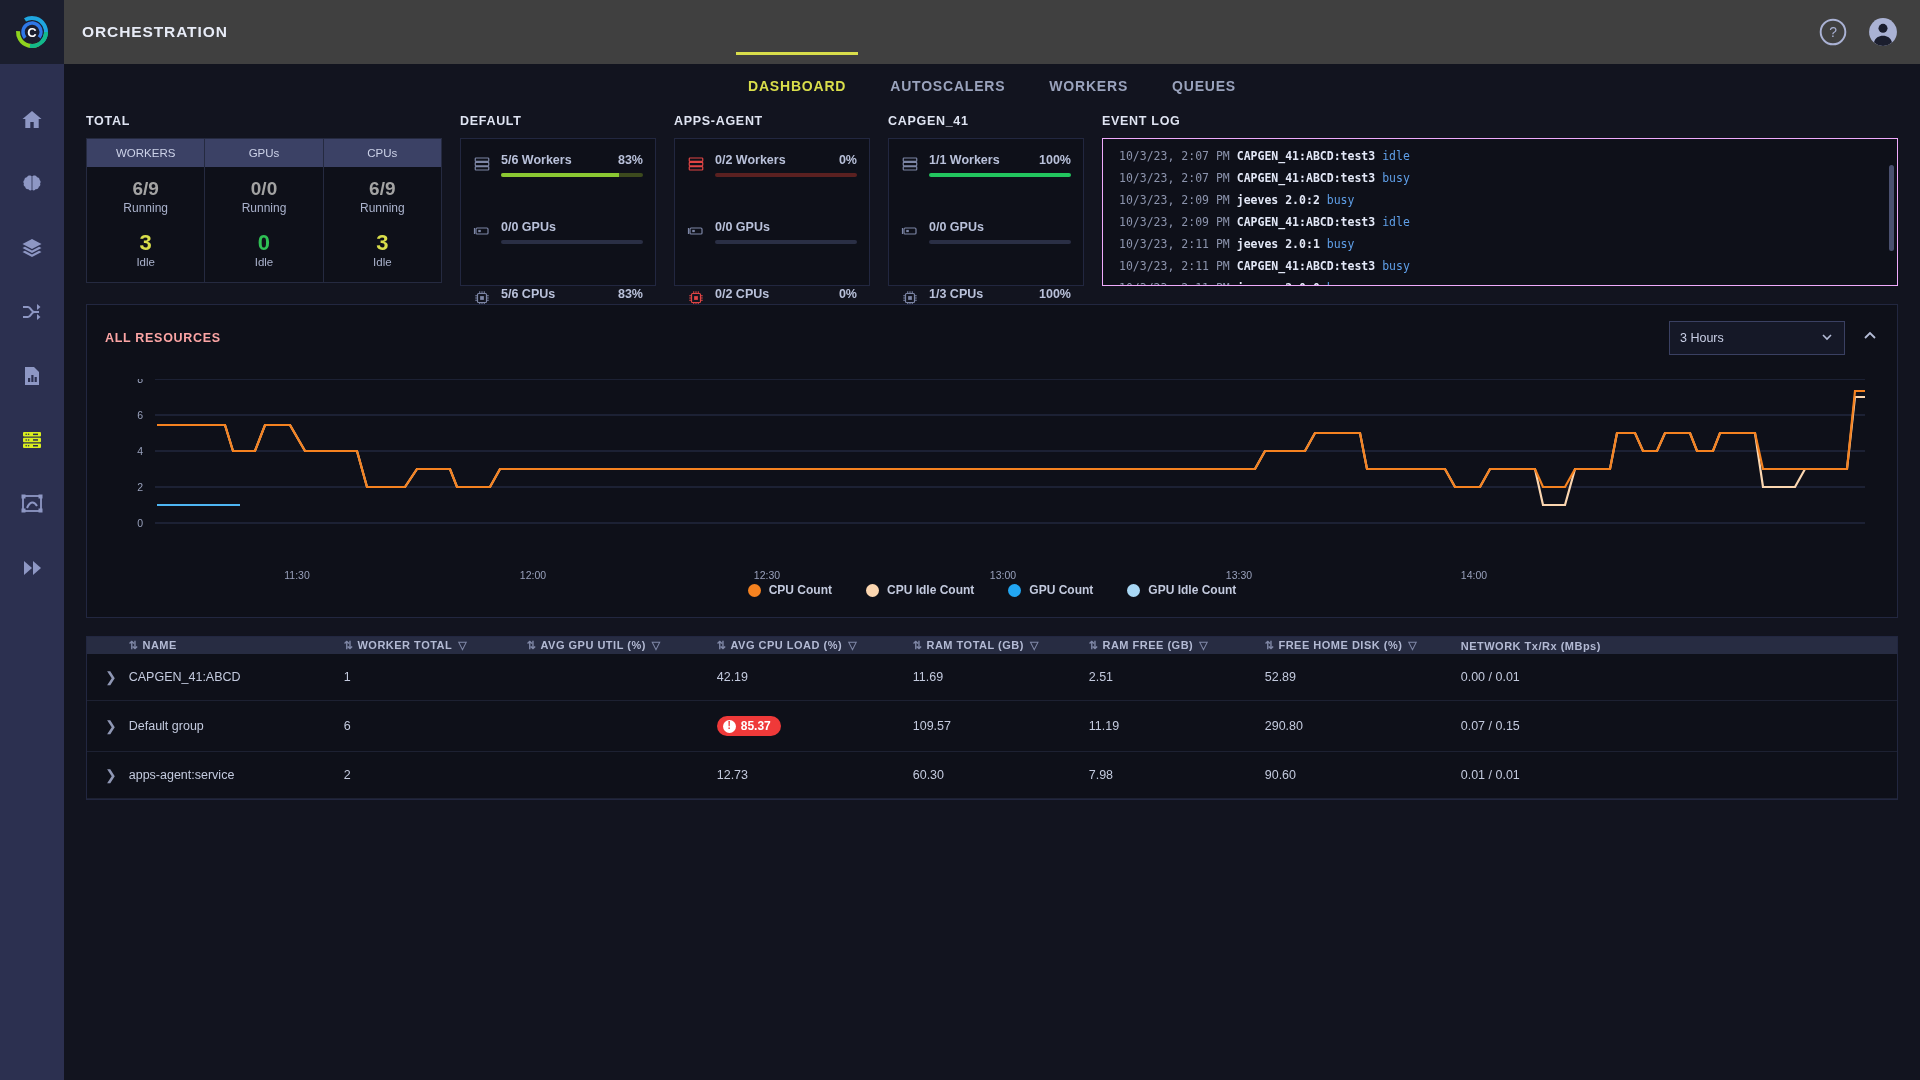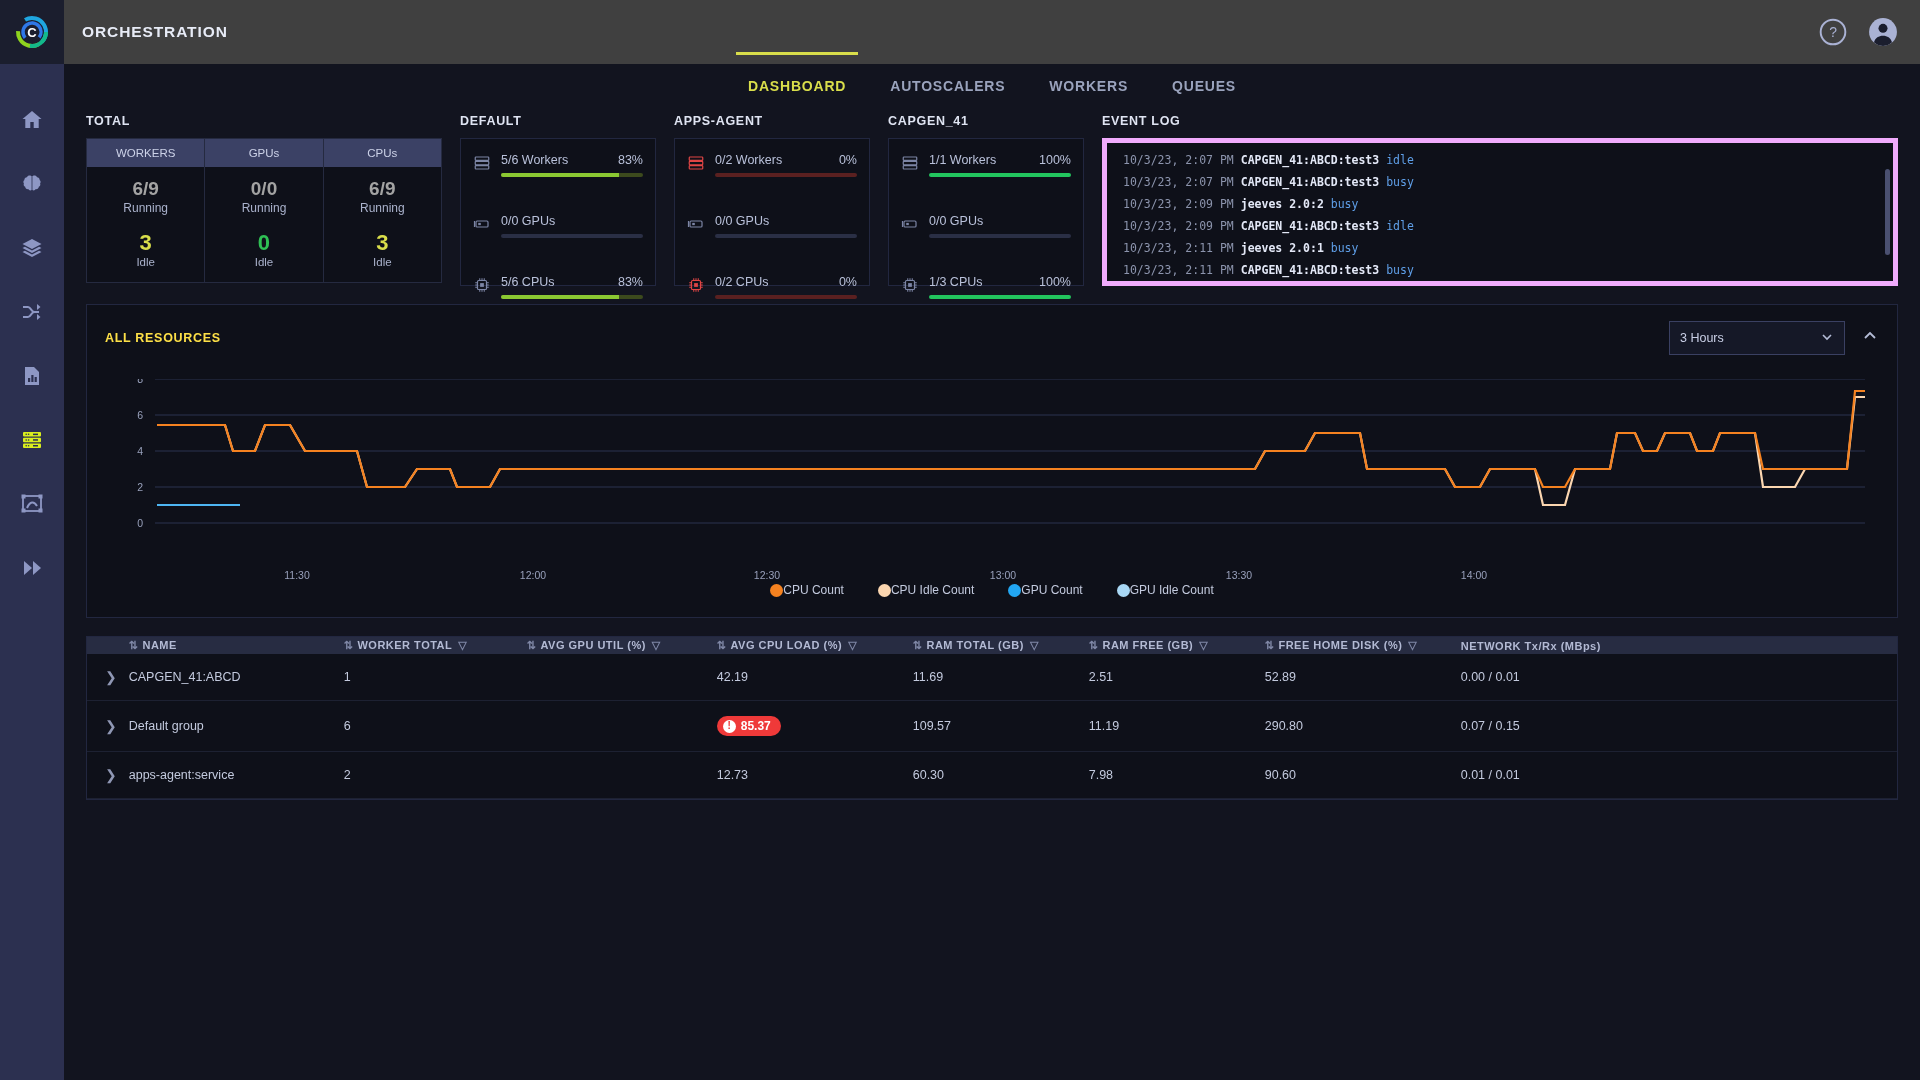--- a/index.html
+++ b/index.html
@@ -83,33 +83,33 @@
   }
   .total-body { background: #0e1019; padding: 12px 0 14px 0; text-align: center; }
   .tb-big { font-size: 19px; font-weight: bold; color: #a3a3a3; line-height: 1.05; }
   .tb-sub { font-size: 12px; color: #aab2cc; margin-top: 2px; }
   .tb-idle-num { font-size: 22px; font-weight: bold; margin-top: 16px; line-height: 1.05; }
   .tb-idle-lbl { font-size: 11.5px; color: #aab2cc; margin-top: 2px; }
 
   
   .grp-block { width: 196px; flex: 0 0 196px; }
   .grp-card { background: #0e1019; border: 1px solid #222740; padding: 14px 12px 14px 12px; height: 148px; }
-  .grp-row { display: flex; align-items: flex-start; gap: 10px; margin-bottom: 19px; }
+  .grp-row { display: flex; align-items: center; gap: 10px; margin-bottom: 25px; font-weight: bold; }
   .grp-ico { width: 18px; flex: 0 0 18px; padding-top: 1px; }
   .grp-main { flex: 1; min-width: 0; }
   .grp-line { display: flex; justify-content: space-between; font-size: 12.5px; color: #b9c1da; }
   .grp-pct { color: #b9c1da; }
   .bar { height: 4px; margin-top: 6px; background: #2a2f45; border-radius: 2px; overflow: hidden; }
   .bar > i { display: block; height: 100%; }
   .spacer-row { height: 18px; }
 
   
   .evt-block { flex: 1; min-width: 0; }
   .evt-card {
-    background: #0e1019; border: 5px solid #f0abfc;
+    background: #0e1019; border: 1px solid #f0abfc;
     height: 148px; overflow: hidden; position: relative;
     padding: 6px 10px 0 16px;
   }
   .evt-line {
     font-family: "DejaVu Sans Mono", monospace;
     font-size: 11.5px; line-height: 22px; white-space: nowrap;
     color: #8c94ad;
   }
   .evt-line b { color: #e3e8f7; font-weight: bold; }
   .evt-line .st { color: #5f9fe8; }
@@ -117,36 +117,36 @@
     position: absolute; right: 3px; top: 26px; width: 5px; height: 86px;
     background: #4a5070; border-radius: 3px;
   }
 
   
   .chart-panel {
     margin-top: 18px; background: #0e1019; border: 1px solid #222740;
     padding: 16px 18px 10px 18px; position: relative;
   }
   .chart-head { display: flex; align-items: center; }
-  .chart-title { font-size: 12.5px; font-weight: bold; letter-spacing: .7px; color: #fde047; }
+  .chart-title { font-size: 12.5px; font-weight: bold; letter-spacing: .7px; color: #fca5a5; }
   .chart-ctrls { margin-left: auto; display: flex; align-items: center; gap: 16px; }
   .select {
     width: 176px; height: 34px; border: 1px solid #3a4062; background: #151827;
     display: flex; align-items: center; padding: 0 10px; font-size: 12.5px; color: #c9cfe6;
     cursor: pointer;
   }
   .select .caret { margin-left: auto; }
   .collapse-btn { cursor: pointer; }
 
   .plot { position: relative; height: 190px; margin: 24px 0 0 0; }
   .plot svg { display: block; }
   .xaxis { position: relative; height: 24px; }
   .xtick { position: absolute; font-size: 10.5px; color: #98a0bb; transform: translateX(-50%); }
   .legend { display: flex; justify-content: center; gap: 34px; padding: 14px 0 10px 0; }
-  .lg { display: flex; align-items: flex-end; font-size: 12px; color: #c3cade; cursor: pointer; }
+  .lg { display: flex; align-items: flex-end; gap: 8px; font-size: 12px; color: #c3cade; cursor: pointer; font-weight: bold; }
   .dot { width: 13px; height: 13px; border-radius: 50%; display: inline-block; }
 
   
   .rg-panel { margin-top: 18px; background: #0e1019; border: 1px solid #222740; }
   .rg-head { display: flex; align-items: center; padding: 16px 18px 14px 18px; background: #171b29; }
   .rg-title { font-size: 12.5px; font-weight: bold; letter-spacing: .7px; color: #dfe4f2; }
   .rg-actions { margin-left: auto; display: flex; gap: 22px; }
   .rg-actions span { cursor: pointer; }
 
   table.rg { width: 100%; border-collapse: collapse; }

